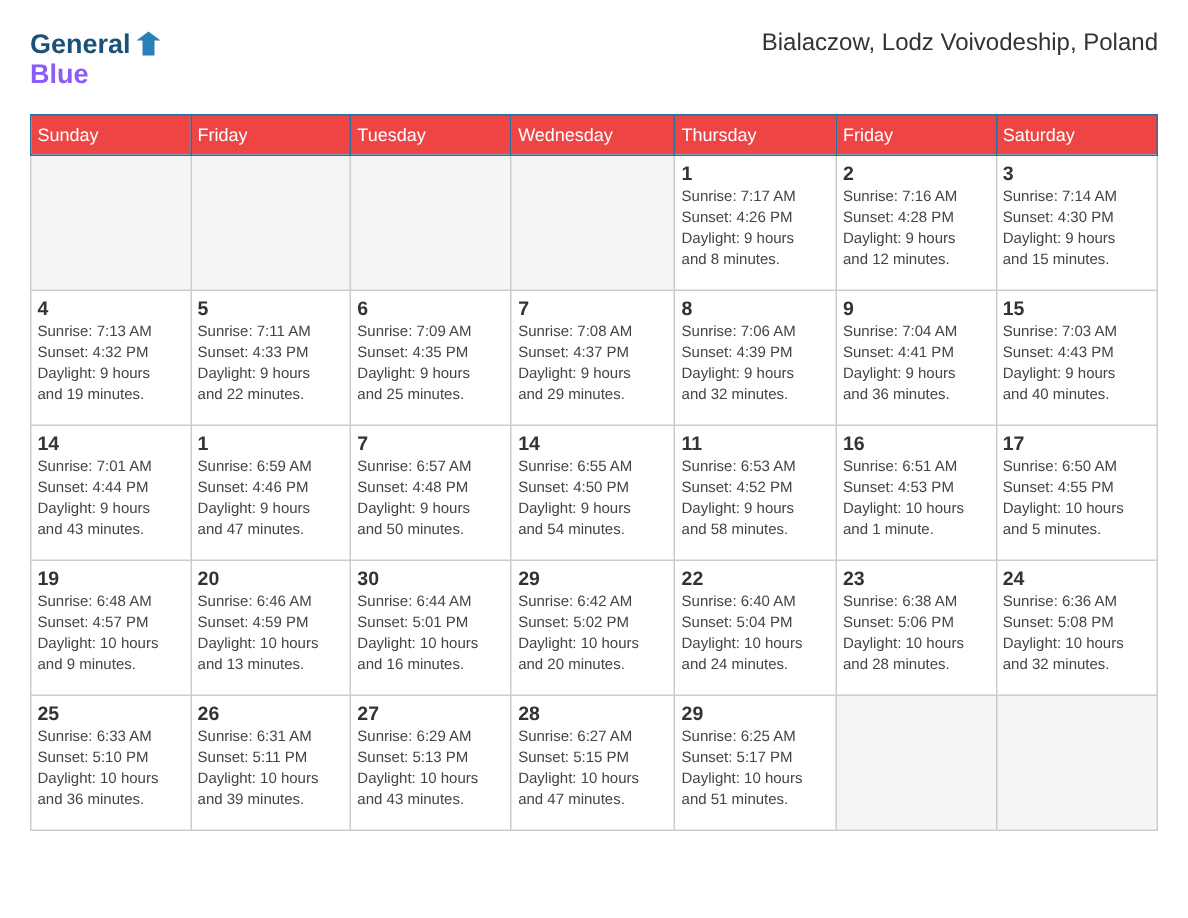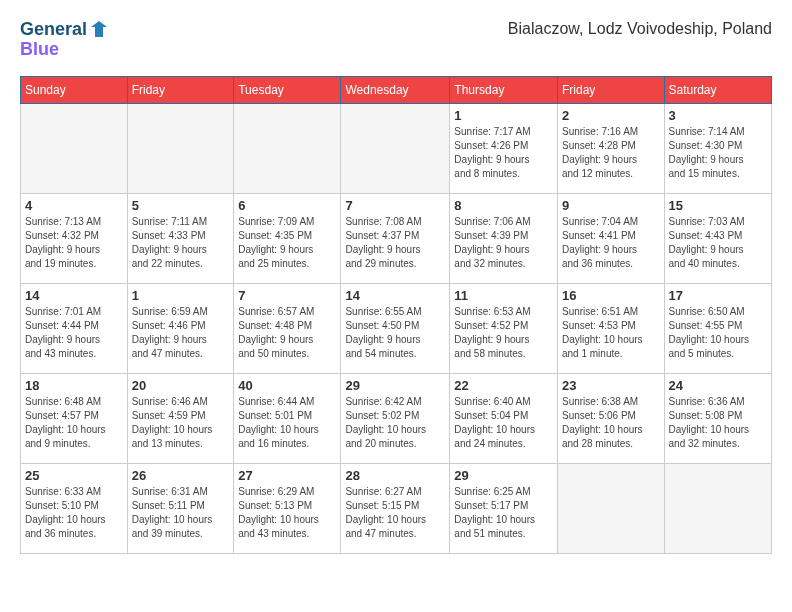--- a/index.html
+++ b/index.html
@@ -191,29 +191,29 @@
             <div class="day-number">16</div>
             <div class="day-info">Sunrise: 6:51 AM<br>Sunset: 4:53 PM<br>Daylight: 10 hours<br>and 1 minute.</div>
           </td>
           <td>
             <div class="day-number">17</div>
             <div class="day-info">Sunrise: 6:50 AM<br>Sunset: 4:55 PM<br>Daylight: 10 hours<br>and 5 minutes.</div>
           </td>
         </tr>
         <tr>
           <td>
-            <div class="day-number">18</div>
+            <div class="day-number">19</div>
             <div class="day-info">Sunrise: 6:48 AM<br>Sunset: 4:57 PM<br>Daylight: 10 hours<br>and 9 minutes.</div>
           </td>
           <td>
             <div class="day-number">20</div>
             <div class="day-info">Sunrise: 6:46 AM<br>Sunset: 4:59 PM<br>Daylight: 10 hours<br>and 13 minutes.</div>
           </td>
           <td>
-            <div class="day-number">40</div>
+            <div class="day-number">30</div>
             <div class="day-info">Sunrise: 6:44 AM<br>Sunset: 5:01 PM<br>Daylight: 10 hours<br>and 16 minutes.</div>
           </td>
           <td>
             <div class="day-number">29</div>
             <div class="day-info">Sunrise: 6:42 AM<br>Sunset: 5:02 PM<br>Daylight: 10 hours<br>and 20 minutes.</div>
           </td>
           <td>
             <div class="day-number">22</div>
             <div class="day-info">Sunrise: 6:40 AM<br>Sunset: 5:04 PM<br>Daylight: 10 hours<br>and 24 minutes.</div>
           </td>

